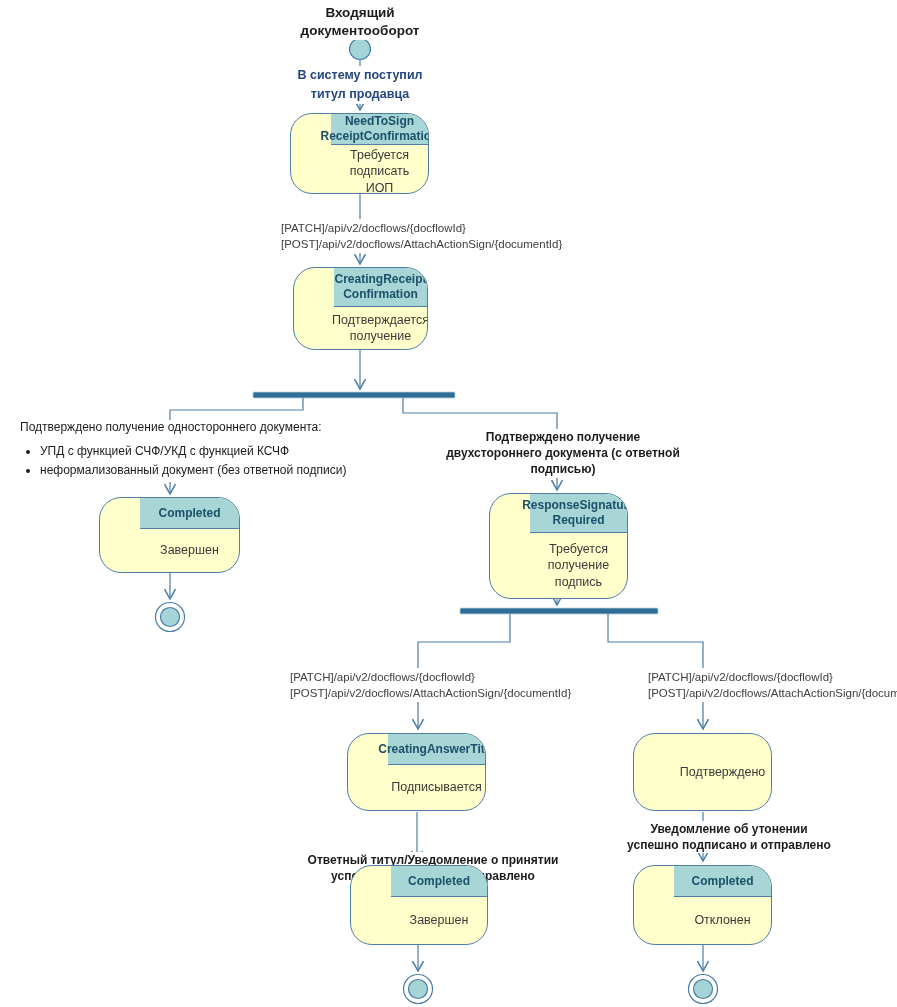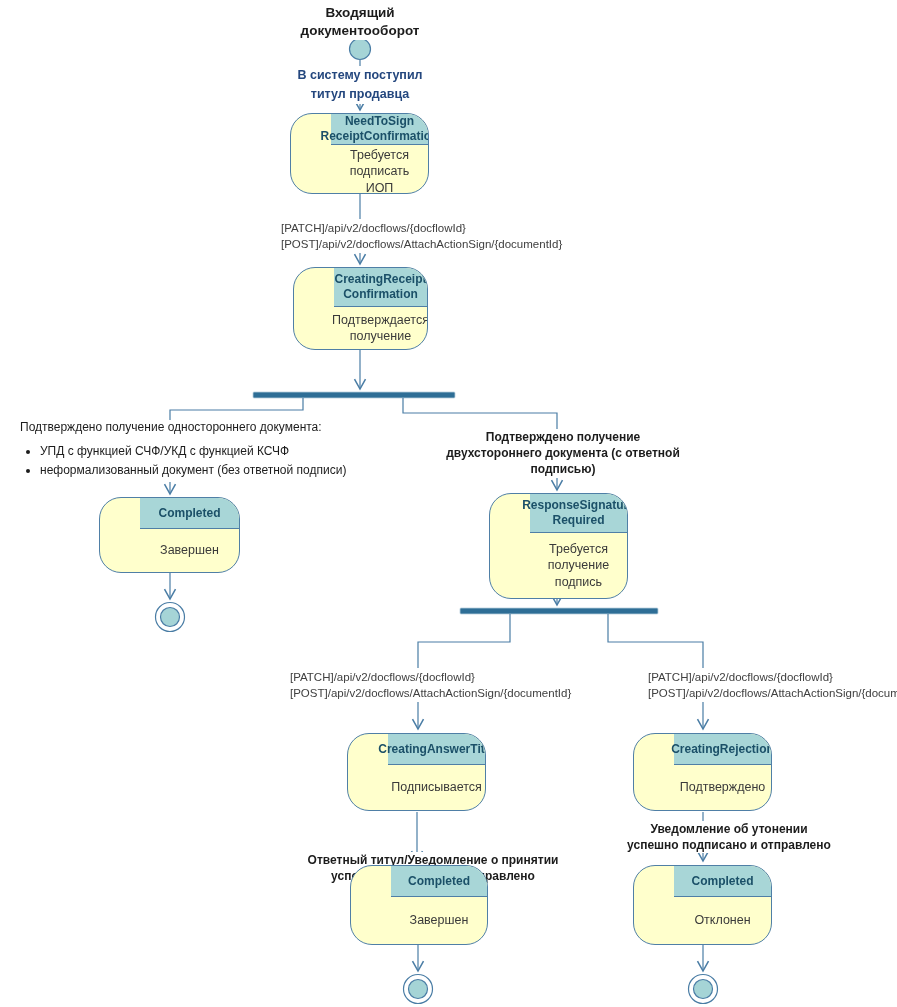--- a/index.html
+++ b/index.html
@@ -163,21 +163,20 @@
     <div class="state-body">Требуется получение
 подпись</div>
   </div>
 
   <div class="state" style="left:347px;top:733px;width:139px;height:78px;">
     <div class="state-title">CreatingAnswerTitle</div>
     <div class="state-body">Подписывается</div>
   </div>
 
   <div class="state" style="left:633px;top:733px;width:139px;height:78px;">
-    <div class="state-title">CreatingRejection</div>
     <div class="state-body">Подтверждено</div>
   </div>
 
   <div class="state" style="left:350px;top:865px;width:138px;height:80px;">
     <div class="state-title">Completed</div>
     <div class="state-body">Завершен</div>
   </div>
 
   <div class="state" style="left:633px;top:865px;width:139px;height:80px;">
     <div class="state-title">Completed</div>

